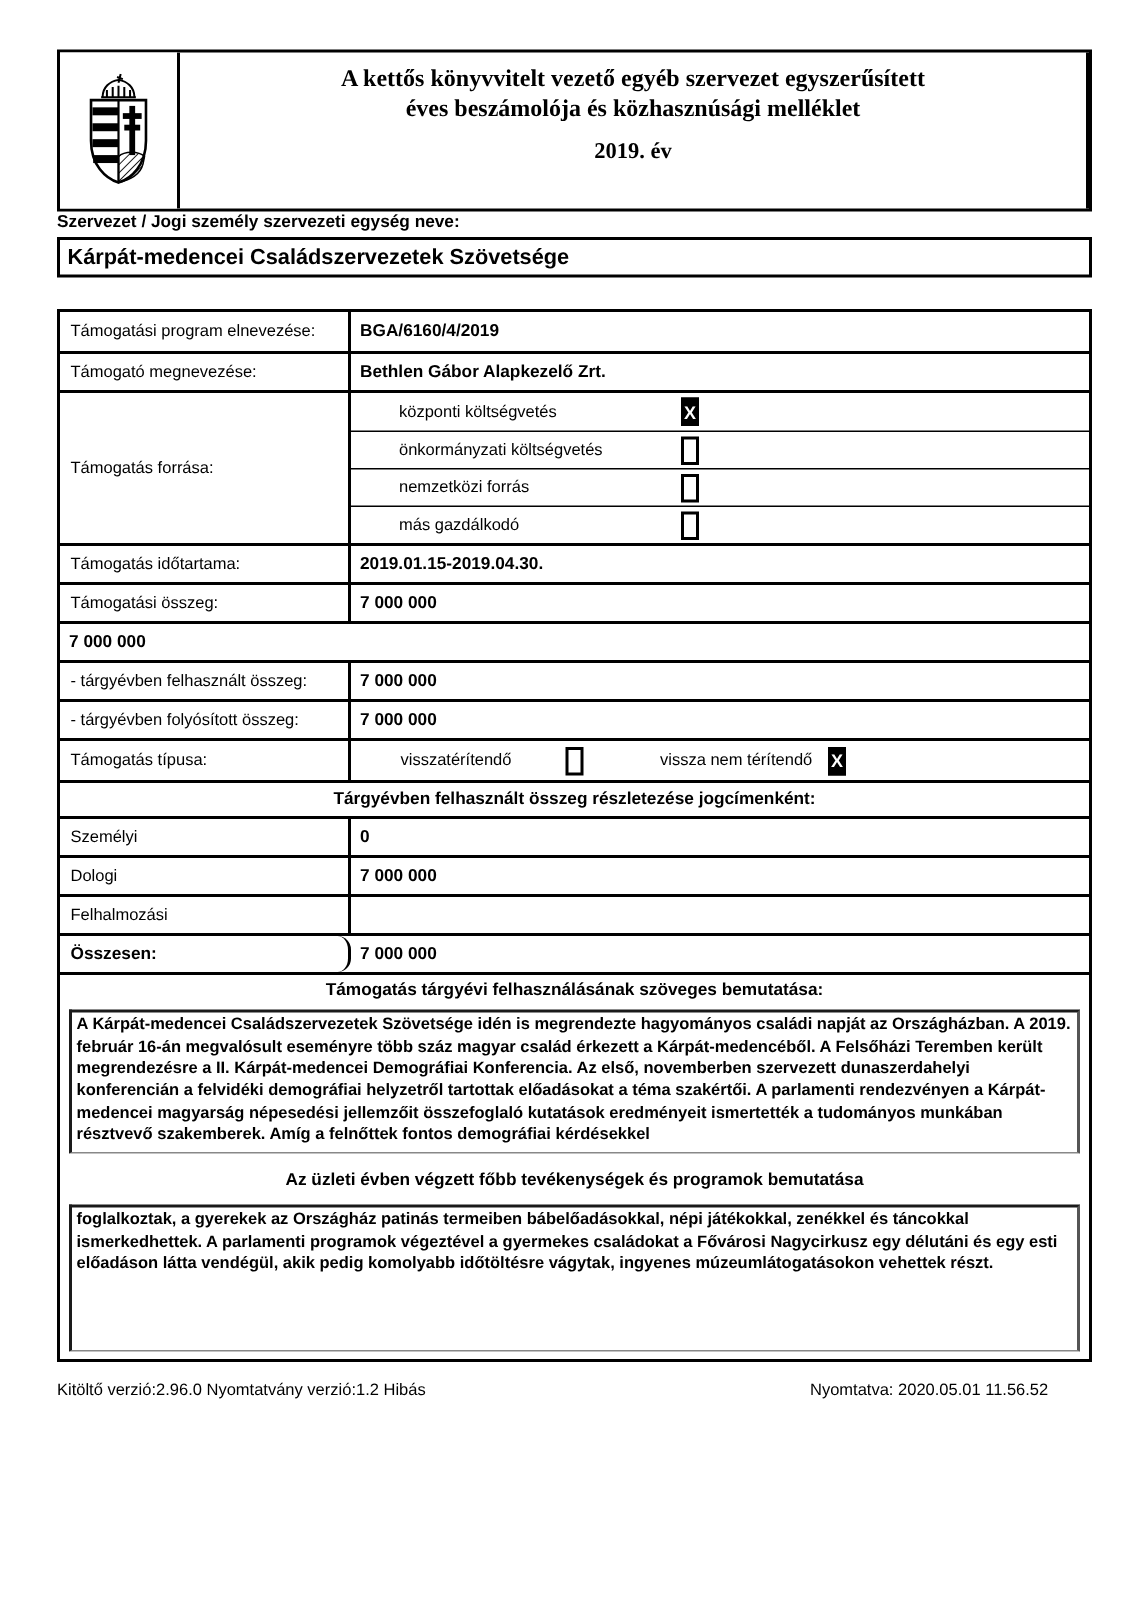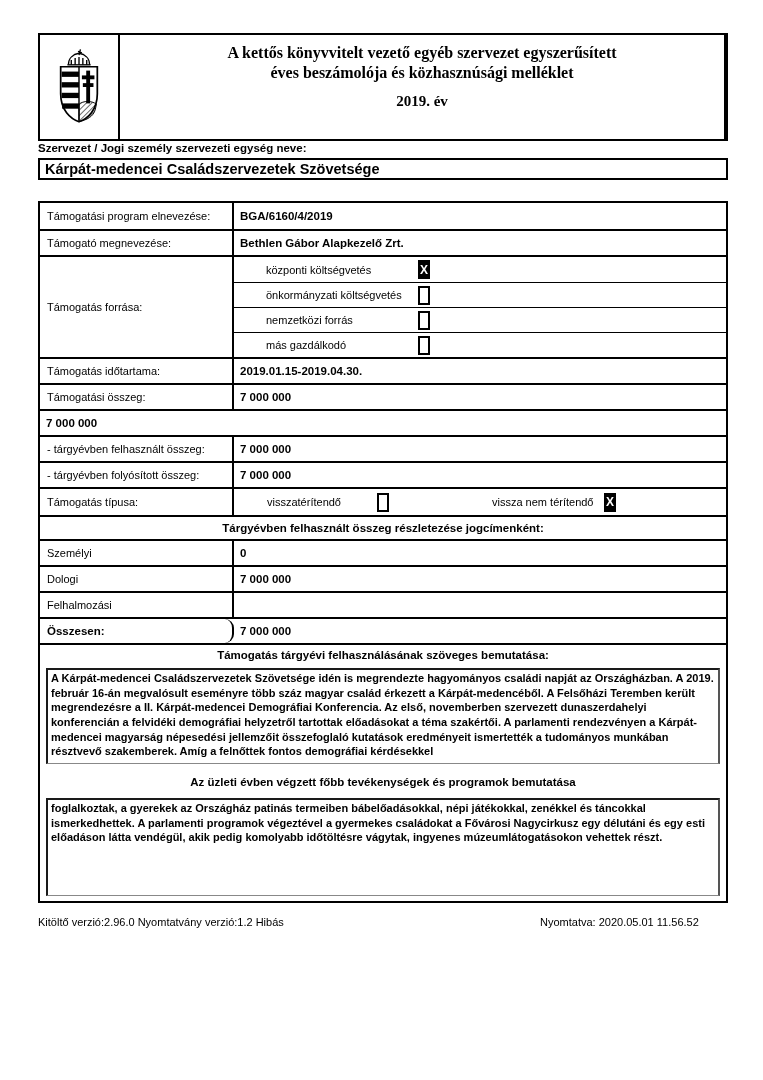--- a/index.html
+++ b/index.html
@@ -15,44 +15,44 @@
   .hdr-logo { width:80px; border-right:2.5px solid #000; display:flex; align-items:center; justify-content:center; background:#fff; }
   .hdr-title { flex:1; border-right:2.5px solid #000; text-align:center;
     font-family:"Liberation Serif","DejaVu Serif",serif; font-weight:700; padding-top:8px; }
   .t1 { font-size:16px; line-height:1.22; }
   .hdr-year { font-size:15px; margin-top:11px; }
   .hdr-pk { width:78px; display:flex; align-items:center; justify-content:center;
     font-family:"Liberation Serif","DejaVu Serif",serif; font-size:15px; }
 
   
   .org-label { margin-top:1px; font-size:11.5px; font-weight:700; }
-  .org-box { margin-top:4px; border:2px solid #000; height:22px; display:flex; align-items:center;
+  .org-box { margin-top:4px; border:2px solid #000; height:27px; display:flex; align-items:center;
     padding-left:5px; font-size:14.5px; font-weight:700; }
 
   
   .ft { margin-top:21px; border:2.5px solid #000; border-top-width:2px; background:#fff; }
   .row { display:flex; border-top:2px solid #000; min-height:26px; align-items:stretch; }
   .row.first { border-top:none; }
   .lbl { width:194px; border-right:2px solid #000; display:flex; align-items:center;
     padding-left:7px; font-size:11px; font-weight:400; }
   .lbl.bold { font-weight:700; font-size:11.5px;border-radius:9px; }
   .val { flex:1; display:flex; align-items:center; padding-left:6px; font-size:11.5px; font-weight:700; }
 
   .srcs { flex:1; display:flex; flex-direction:column; }
   .sub { display:flex; align-items:center; height:25px; border-top:1.5px solid #000; }
   .sub.first { border-top:none; }
-  .sub-lbl { padding-left:32px; width:184px; font-size:11px; }
+  .sub-lbl { padding-left:32px; width:220px; font-size:11px; }
 
   .cb { width:12px; height:19px; border:2px solid #000; background:#fff; display:flex;
     align-items:center; justify-content:center; font-size:12px; font-weight:700; flex:none; }
   .cb.checked { background:#000; color:#fff; }
 
   .type-right { flex:1; display:flex; align-items:center; font-size:11px; }
   .tl1 { margin-left:33px; width:110px; }
-  .tl2 { margin-left:103px; width:112px; }
+  .tl2 { margin-left:51px; width:112px; }
 
   .sec { border-top:2px solid #000; min-height:24px; display:flex; align-items:center;
     justify-content:center; text-align:center; font-size:11.5px; font-weight:700; padding:2px 0; }
   .sec.no-top { border-top:none; min-height:26px; }
 
   .txt-wrap { padding:3px 6px 5px 6px; }
   .txt-box { border:2px solid #1a1a1a; border-bottom:1px solid #888; border-right-color:#555;
     min-height:96px; padding:1px 3px; font-size:11px; font-weight:700; line-height:1.33; }
 
   

